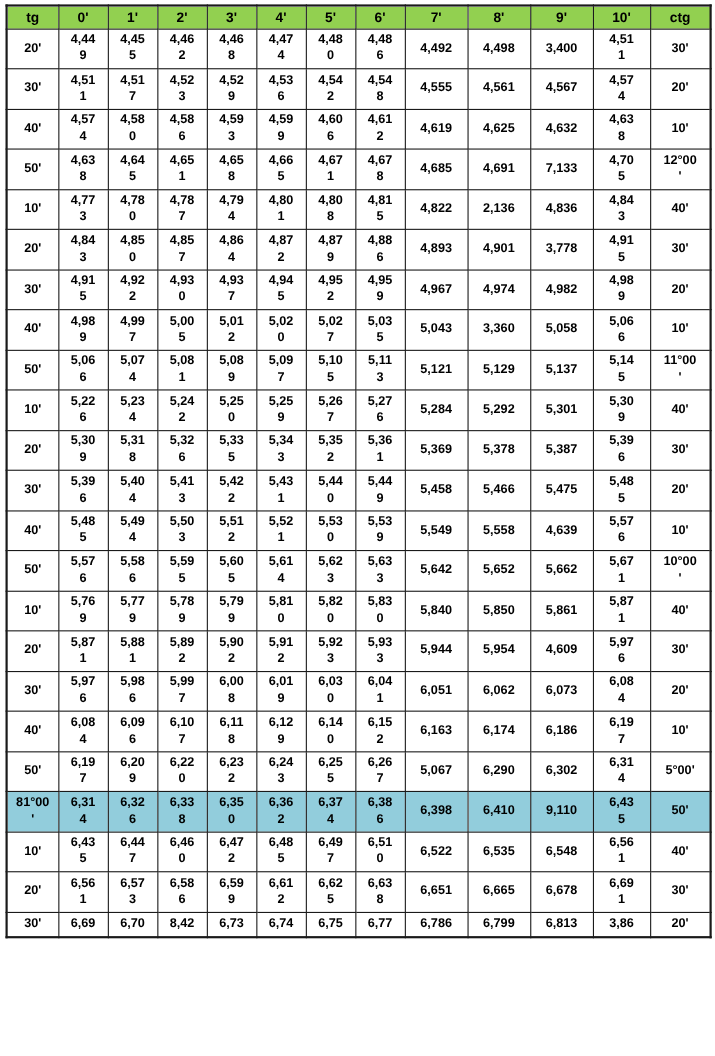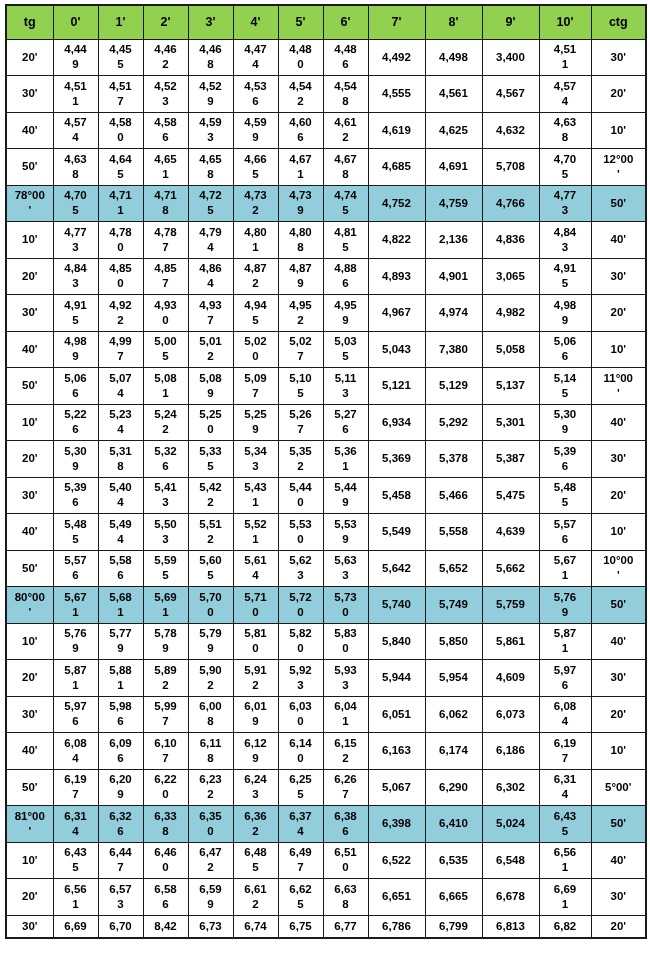--- a/index.html
+++ b/index.html
@@ -32,21 +32,21 @@
     border: 1px solid var(--border);
     text-align: center;
     vertical-align: middle;
     padding: 0;
     font-weight: bold;
     overflow: hidden;
   }
   th {
     background: var(--header-bg);
     font-size: 12.5px;
-    height: 34px;
+    height: 21px;
     line-height: 1;
   }
   td {
     font-size: 11.5px;
     line-height: 15px;
     background: var(--bg);
   }
   tr.data { height: 36.5px; }
   tr.hl td { background: var(--highlight-bg); }
   tr.clipped { height: 23px; }
@@ -137,38 +137,23 @@
         <td>50'</td>
         <td>4,63<br>8</td>
         <td>4,64<br>5</td>
         <td>4,65<br>1</td>
         <td>4,65<br>8</td>
         <td>4,66<br>5</td>
         <td>4,67<br>1</td>
         <td>4,67<br>8</td>
         <td>4,685</td>
         <td>4,691</td>
-        <td>5,708</td>
+        <td>7,133</td>
         <td>4,70<br>5</td>
         <td>12°00<br>'</td>
-      </tr>
-      <tr class="data hl">
-        <td>78°00<br>'</td>
-        <td>4,70<br>5</td>
-        <td>4,71<br>1</td>
-        <td>4,71<br>8</td>
-        <td>4,72<br>5</td>
-        <td>4,73<br>2</td>
-        <td>4,73<br>9</td>
-        <td>4,74<br>5</td>
-        <td>4,752</td>
-        <td>4,759</td>
-        <td>4,766</td>
-        <td>4,77<br>3</td>
-        <td>50'</td>
       </tr>
       <tr class="data">
         <td>10'</td>
         <td>4,77<br>3</td>
         <td>4,78<br>0</td>
         <td>4,78<br>7</td>
         <td>4,79<br>4</td>
         <td>4,80<br>1</td>
         <td>4,80<br>8</td>
         <td>4,81<br>5</td>
@@ -182,21 +167,21 @@
         <td>20'</td>
         <td>4,84<br>3</td>
         <td>4,85<br>0</td>
         <td>4,85<br>7</td>
         <td>4,86<br>4</td>
         <td>4,87<br>2</td>
         <td>4,87<br>9</td>
         <td>4,88<br>6</td>
         <td>4,893</td>
         <td>4,901</td>
-        <td>3,065</td>
+        <td>3,778</td>
         <td>4,91<br>5</td>
         <td>30'</td>
       </tr>
       <tr class="data">
         <td>30'</td>
         <td>4,91<br>5</td>
         <td>4,92<br>2</td>
         <td>4,93<br>0</td>
         <td>4,93<br>7</td>
         <td>4,94<br>5</td>
@@ -211,21 +196,21 @@
       <tr class="data">
         <td>40'</td>
         <td>4,98<br>9</td>
         <td>4,99<br>7</td>
         <td>5,00<br>5</td>
         <td>5,01<br>2</td>
         <td>5,02<br>0</td>
         <td>5,02<br>7</td>
         <td>5,03<br>5</td>
         <td>5,043</td>
-        <td>7,380</td>
+        <td>3,360</td>
         <td>5,058</td>
         <td>5,06<br>6</td>
         <td>10'</td>
       </tr>
       <tr class="data">
         <td>50'</td>
         <td>5,06<br>6</td>
         <td>5,07<br>4</td>
         <td>5,08<br>1</td>
         <td>5,08<br>9</td>
@@ -240,21 +225,21 @@
       </tr>
       <tr class="data">
         <td>10'</td>
         <td>5,22<br>6</td>
         <td>5,23<br>4</td>
         <td>5,24<br>2</td>
         <td>5,25<br>0</td>
         <td>5,25<br>9</td>
         <td>5,26<br>7</td>
         <td>5,27<br>6</td>
-        <td>6,934</td>
+        <td>5,284</td>
         <td>5,292</td>
         <td>5,301</td>
         <td>5,30<br>9</td>
         <td>40'</td>
       </tr>
       <tr class="data">
         <td>20'</td>
         <td>5,30<br>9</td>
         <td>5,31<br>8</td>
         <td>5,32<br>6</td>
@@ -306,35 +291,20 @@
         <td>5,60<br>5</td>
         <td>5,61<br>4</td>
         <td>5,62<br>3</td>
         <td>5,63<br>3</td>
         <td>5,642</td>
         <td>5,652</td>
         <td>5,662</td>
         <td>5,67<br>1</td>
         <td>10°00<br>'</td>
       </tr>
-      <tr class="data hl">
-        <td>80°00<br>'</td>
-        <td>5,67<br>1</td>
-        <td>5,68<br>1</td>
-        <td>5,69<br>1</td>
-        <td>5,70<br>0</td>
-        <td>5,71<br>0</td>
-        <td>5,72<br>0</td>
-        <td>5,73<br>0</td>
-        <td>5,740</td>
-        <td>5,749</td>
-        <td>5,759</td>
-        <td>5,76<br>9</td>
-        <td>50'</td>
-      </tr>
       <tr class="data">
         <td>10'</td>
         <td>5,76<br>9</td>
         <td>5,77<br>9</td>
         <td>5,78<br>9</td>
         <td>5,79<br>9</td>
         <td>5,81<br>0</td>
         <td>5,82<br>0</td>
         <td>5,83<br>0</td>
         <td>5,840</td>
@@ -407,21 +377,21 @@
         <td>81°00<br>'</td>
         <td>6,31<br>4</td>
         <td>6,32<br>6</td>
         <td>6,33<br>8</td>
         <td>6,35<br>0</td>
         <td>6,36<br>2</td>
         <td>6,37<br>4</td>
         <td>6,38<br>6</td>
         <td>6,398</td>
         <td>6,410</td>
-        <td>5,024</td>
+        <td>9,110</td>
         <td>6,43<br>5</td>
         <td>50'</td>
       </tr>
       <tr class="data">
         <td>10'</td>
         <td>6,43<br>5</td>
         <td>6,44<br>7</td>
         <td>6,46<br>0</td>
         <td>6,47<br>2</td>
         <td>6,48<br>5</td>
@@ -453,17 +423,17 @@
         <td>6,69</td>
         <td>6,70</td>
         <td>8,42</td>
         <td>6,73</td>
         <td>6,74</td>
         <td>6,75</td>
         <td>6,77</td>
         <td>6,786</td>
         <td>6,799</td>
         <td>6,813</td>
-        <td>6,82</td>
+        <td>3,86</td>
         <td>20'</td>
       </tr>
     </tbody>
 </table>
 
 </body></html>

